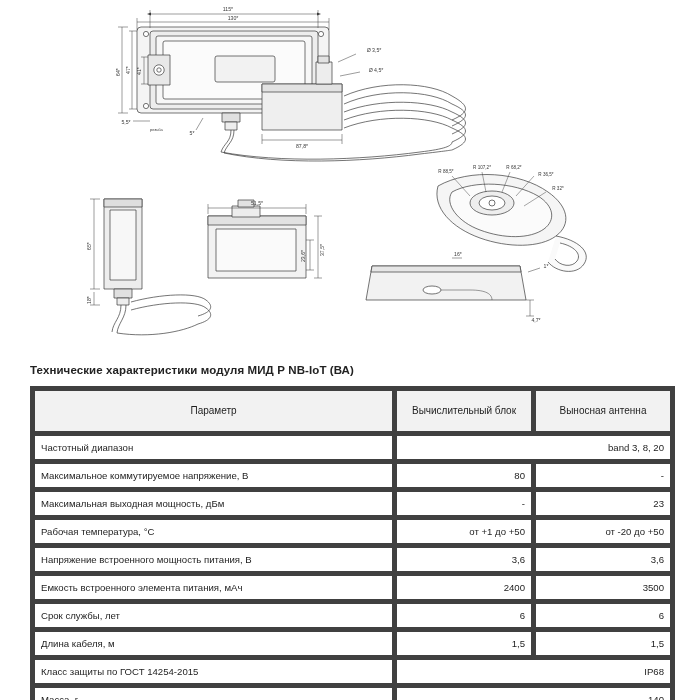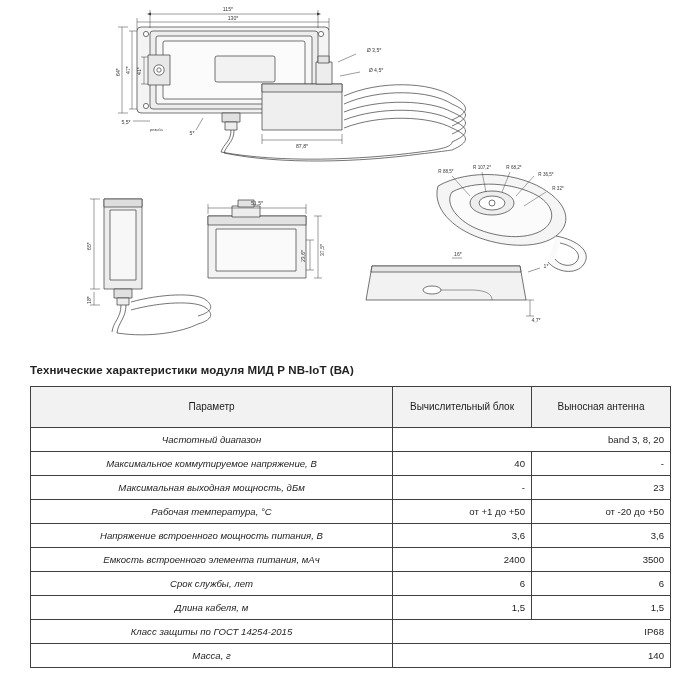--- a/index.html
+++ b/index.html
@@ -43,37 +43,37 @@
     padding: 12px 0 10px 30px;
     letter-spacing: .1px;
   }
   table.spec {
     border-collapse: collapse;
     width: 640px;
     margin-left: 30px;
     table-layout: fixed;
   }
   table.spec th, table.spec td {
-    border: 1px solid #404040;
+    border: 5px solid #404040;
     font-size: 9.6px;
     color: #1d1d1d;
     padding: 0 6px;
     height: 23px;
     vertical-align: middle;
   }
   table.spec thead th {
     background: #f2f2f2;
     font-weight: normal;
     text-align: center;
     height: 40px;
     line-height: 1.25;
     font-size: 10px;
   }
   table.spec thead th.param-head { font-weight: normal; }
-  td.param { text-align: center; padding-left: 8px; font-style: italic; }
+  td.param { text-align: left; padding-left: 8px; }
   td.val { text-align: right; }
   .col-param { width: 362px; }
   .col-a { width: 139px; }
   .col-b { width: 139px; }
 </style>
 </head>
 <body>
 
 <div class="page">
 
@@ -308,21 +308,21 @@
           <th>Выносная антенна</th>
         </tr>
       </thead>
       <tbody>
         <tr>
           <td class="param">Частотный диапазон</td>
           <td class="val" colspan="2">band 3, 8, 20</td>
         </tr>
         <tr>
           <td class="param">Максимальное коммутируемое напряжение, В</td>
-          <td class="val">40</td>
+          <td class="val">80</td>
           <td class="val">-</td>
         </tr>
         <tr>
           <td class="param">Максимальная выходная мощность, дБм</td>
           <td class="val">-</td>
           <td class="val">23</td>
         </tr>
         <tr>
           <td class="param">Рабочая температура, °С</td>
           <td class="val">от +1 до +50</td>

